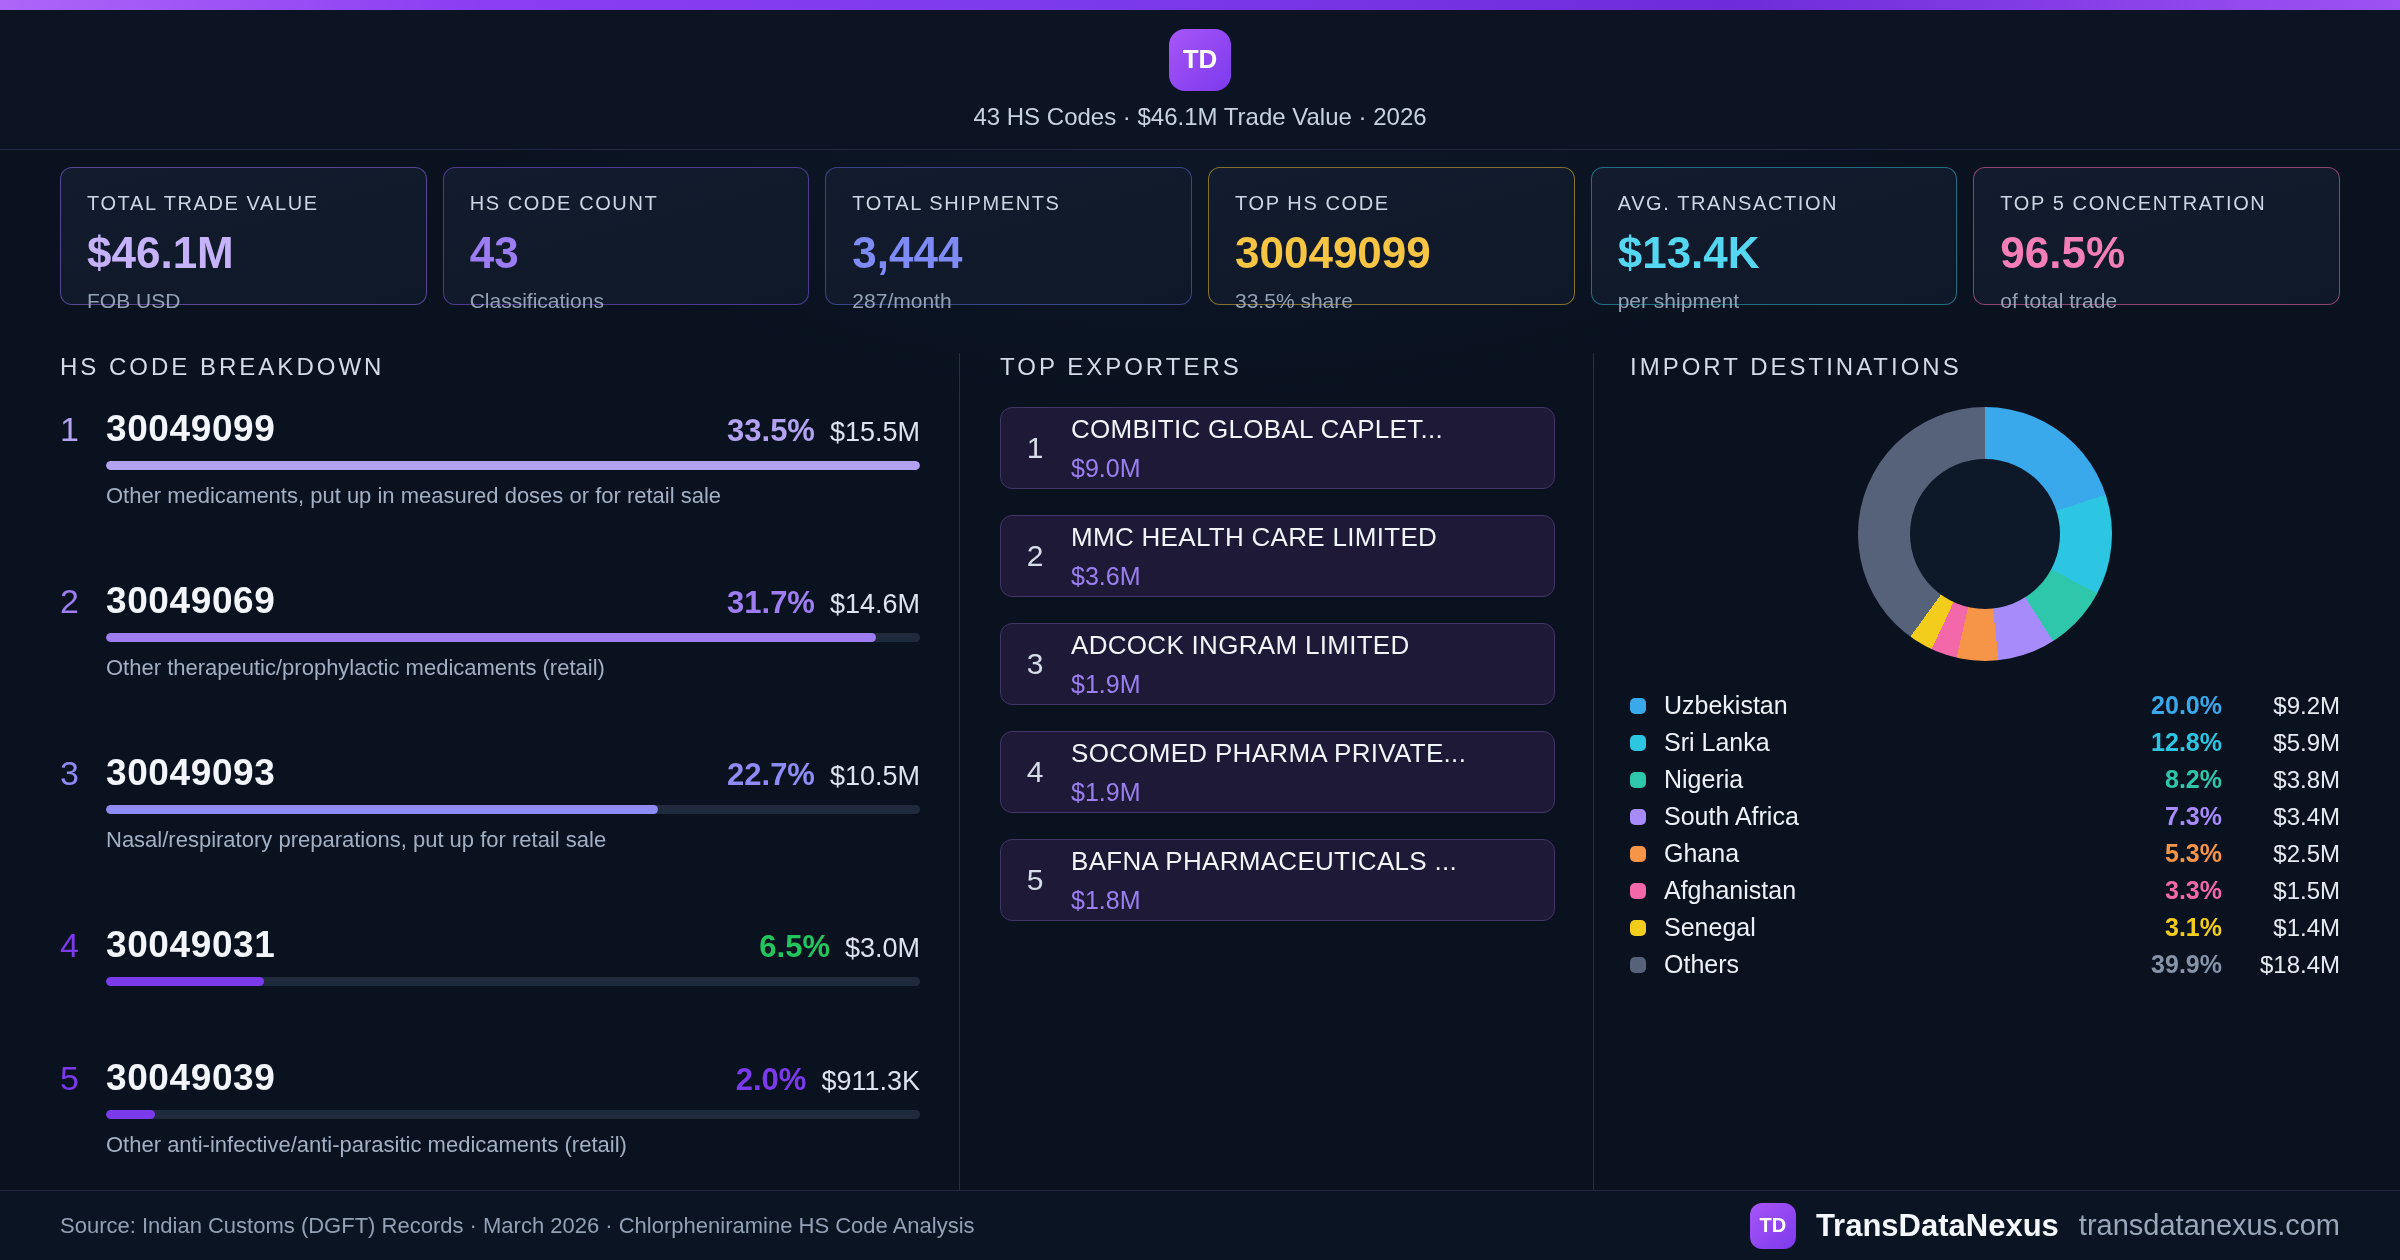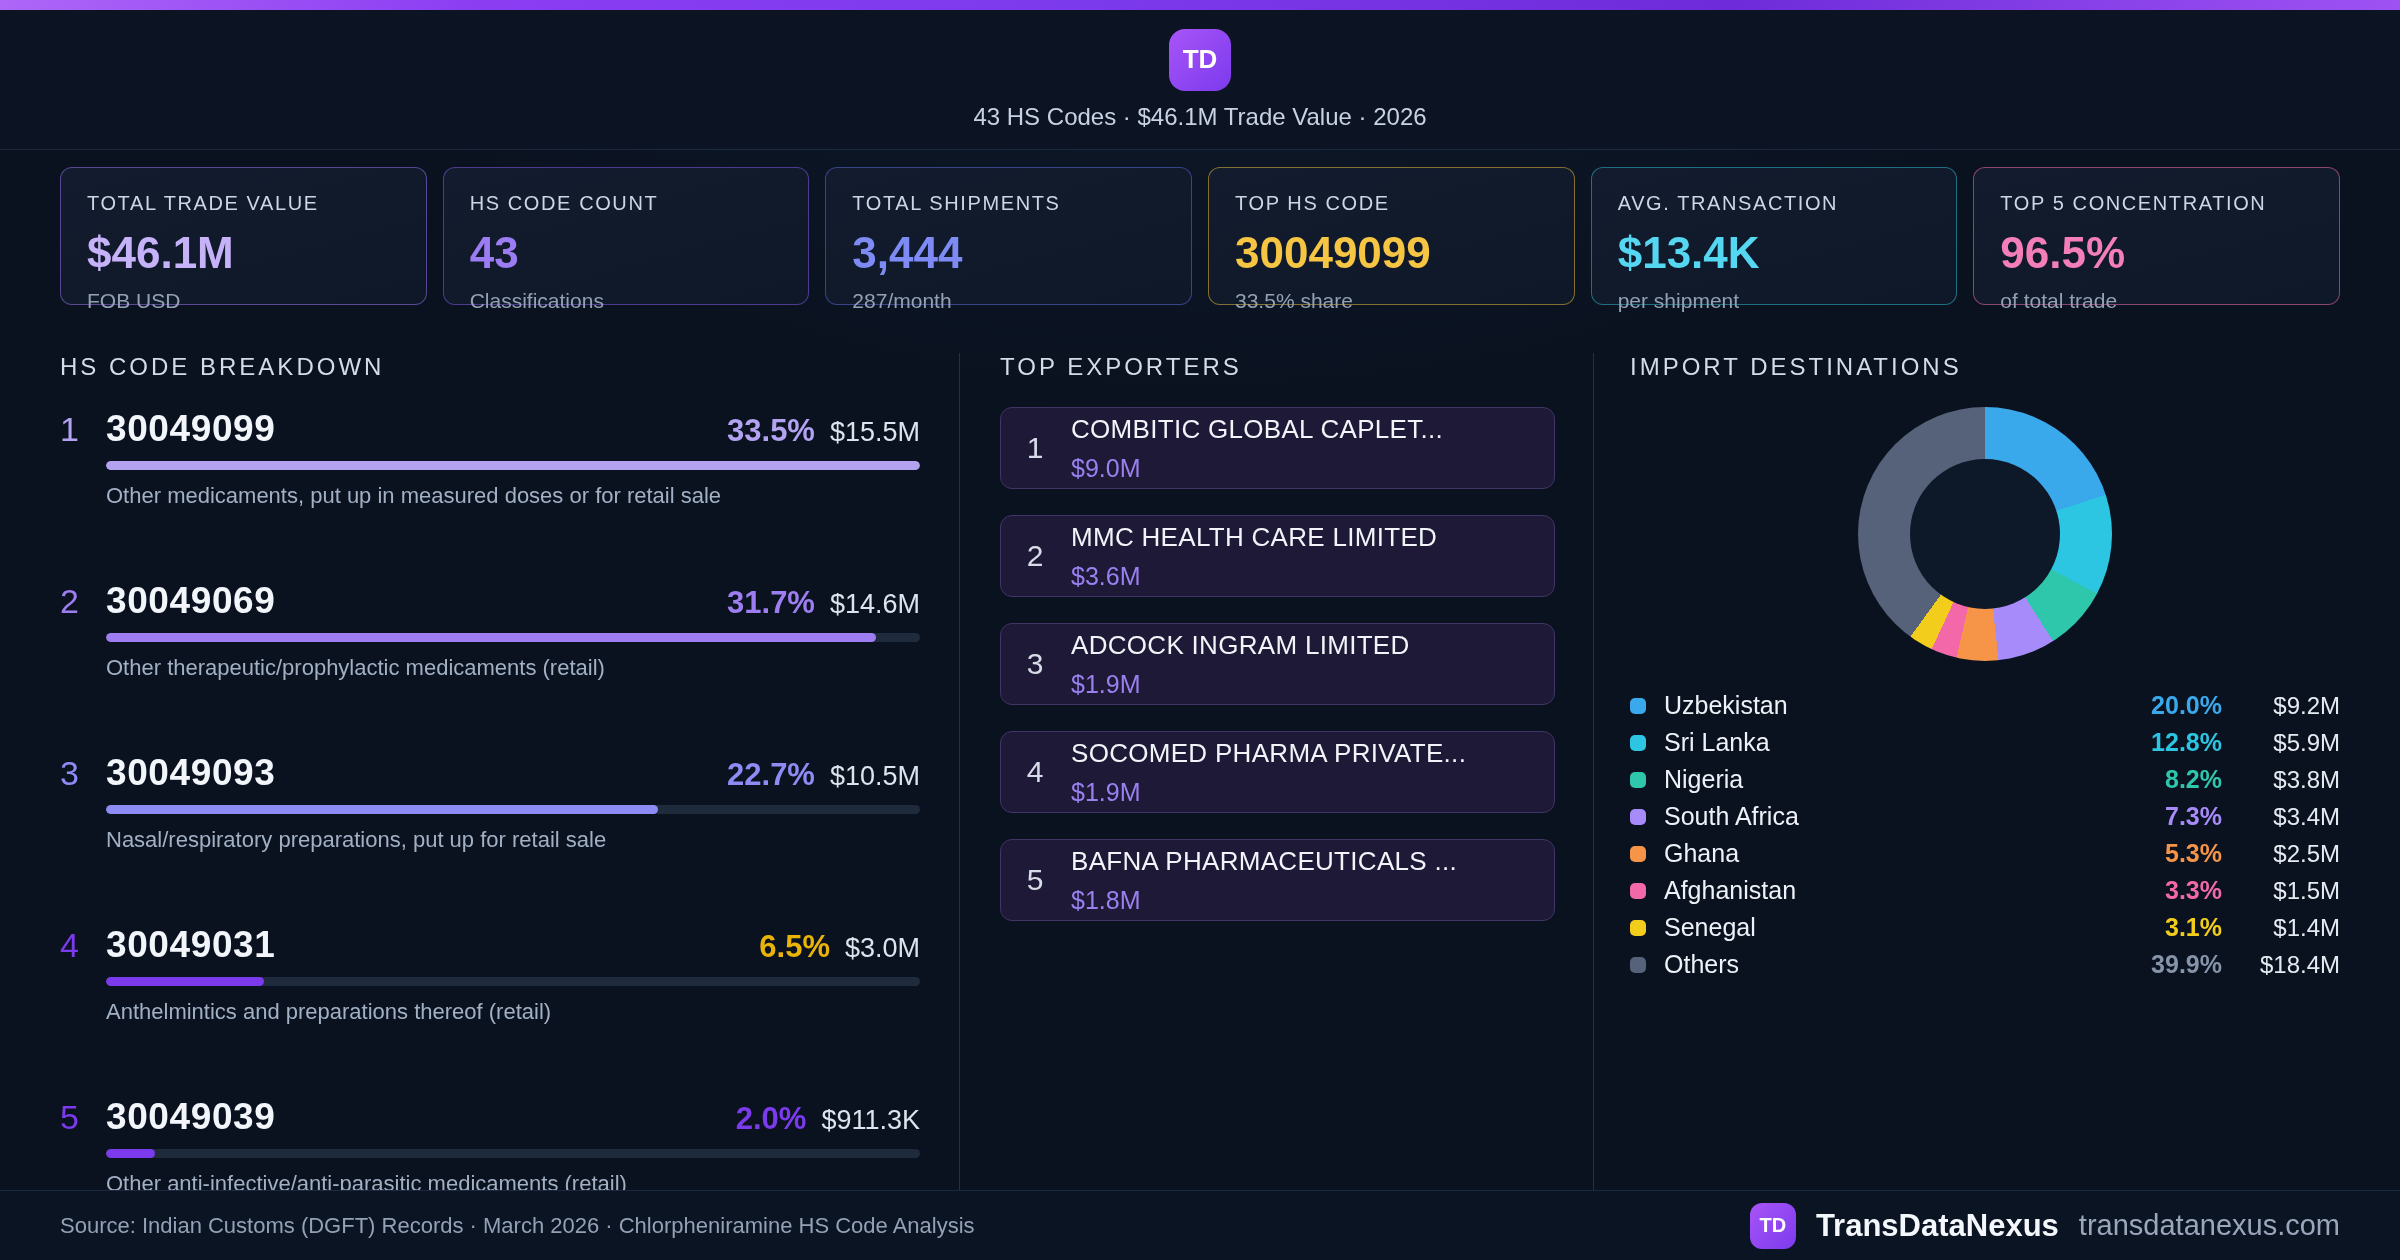--- a/index.html
+++ b/index.html
@@ -163,28 +163,27 @@
           <div class="bd-fill" style="width: 67.7612%; background: rgb(142, 140, 244);"></div>
         </div>
       <div class="bd-desc">Nasal/respiratory preparations, put up for retail sale</div>
     </div>
 
     <div class="bd-row">
       <div class="bd-head">
         <div class="bd-rank" style="color: rgb(124, 58, 237);">4</div>
         <div class="bd-code">30049031</div>
         <div class="bd-right">
-          <div class="bd-pct" style="color: #eab308;">6.5%</div>
+          <div class="bd-pct" style="color: #22c55e;">6.5%</div>
           <div class="bd-val">$3.0M</div>
         </div>
       </div>
       <div class="bd-bar">
           <div class="bd-fill" style="width: 19.403%; background: rgb(124, 58, 237);"></div>
         </div>
-      <div class="bd-desc">Anthelmintics and preparations thereof (retail)</div>
     </div>
 
     <div class="bd-row">
       <div class="bd-head">
         <div class="bd-rank" style="color: rgb(124, 58, 237);">5</div>
         <div class="bd-code">30049039</div>
         <div class="bd-right">
           <div class="bd-pct" style="color: rgb(124, 58, 237);">2.0%</div>
           <div class="bd-val">$911.3K</div>
         </div>

